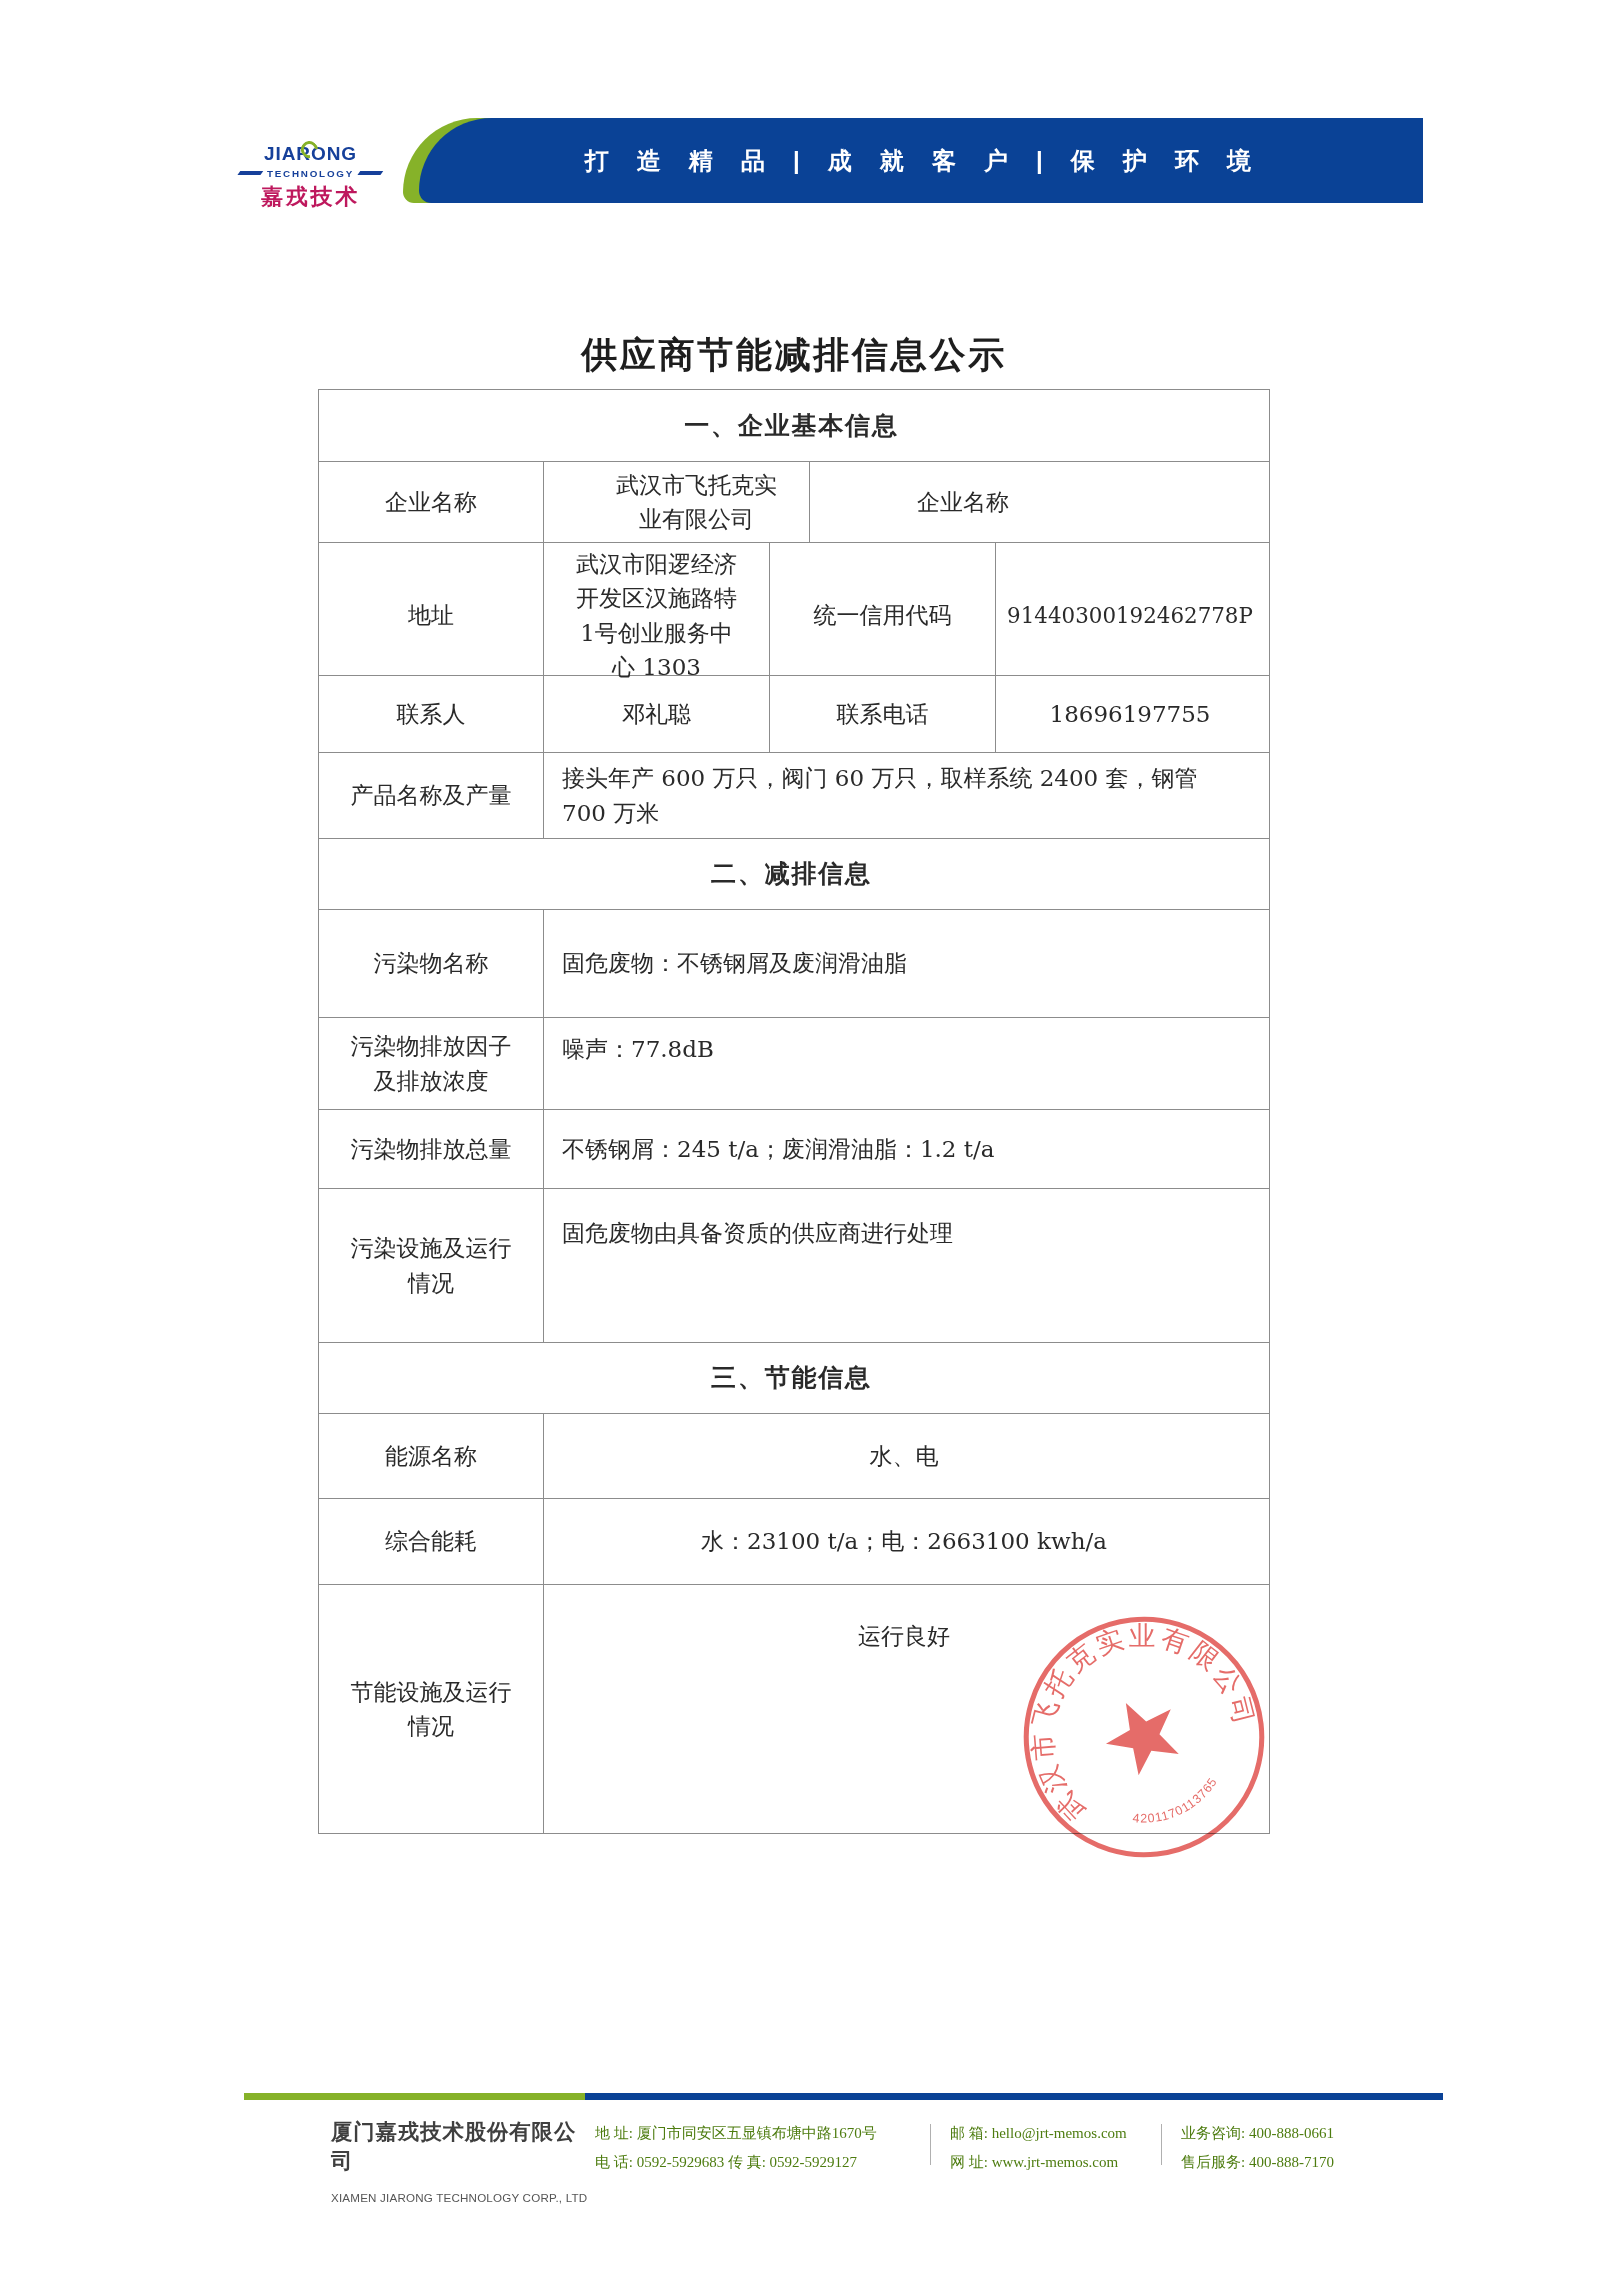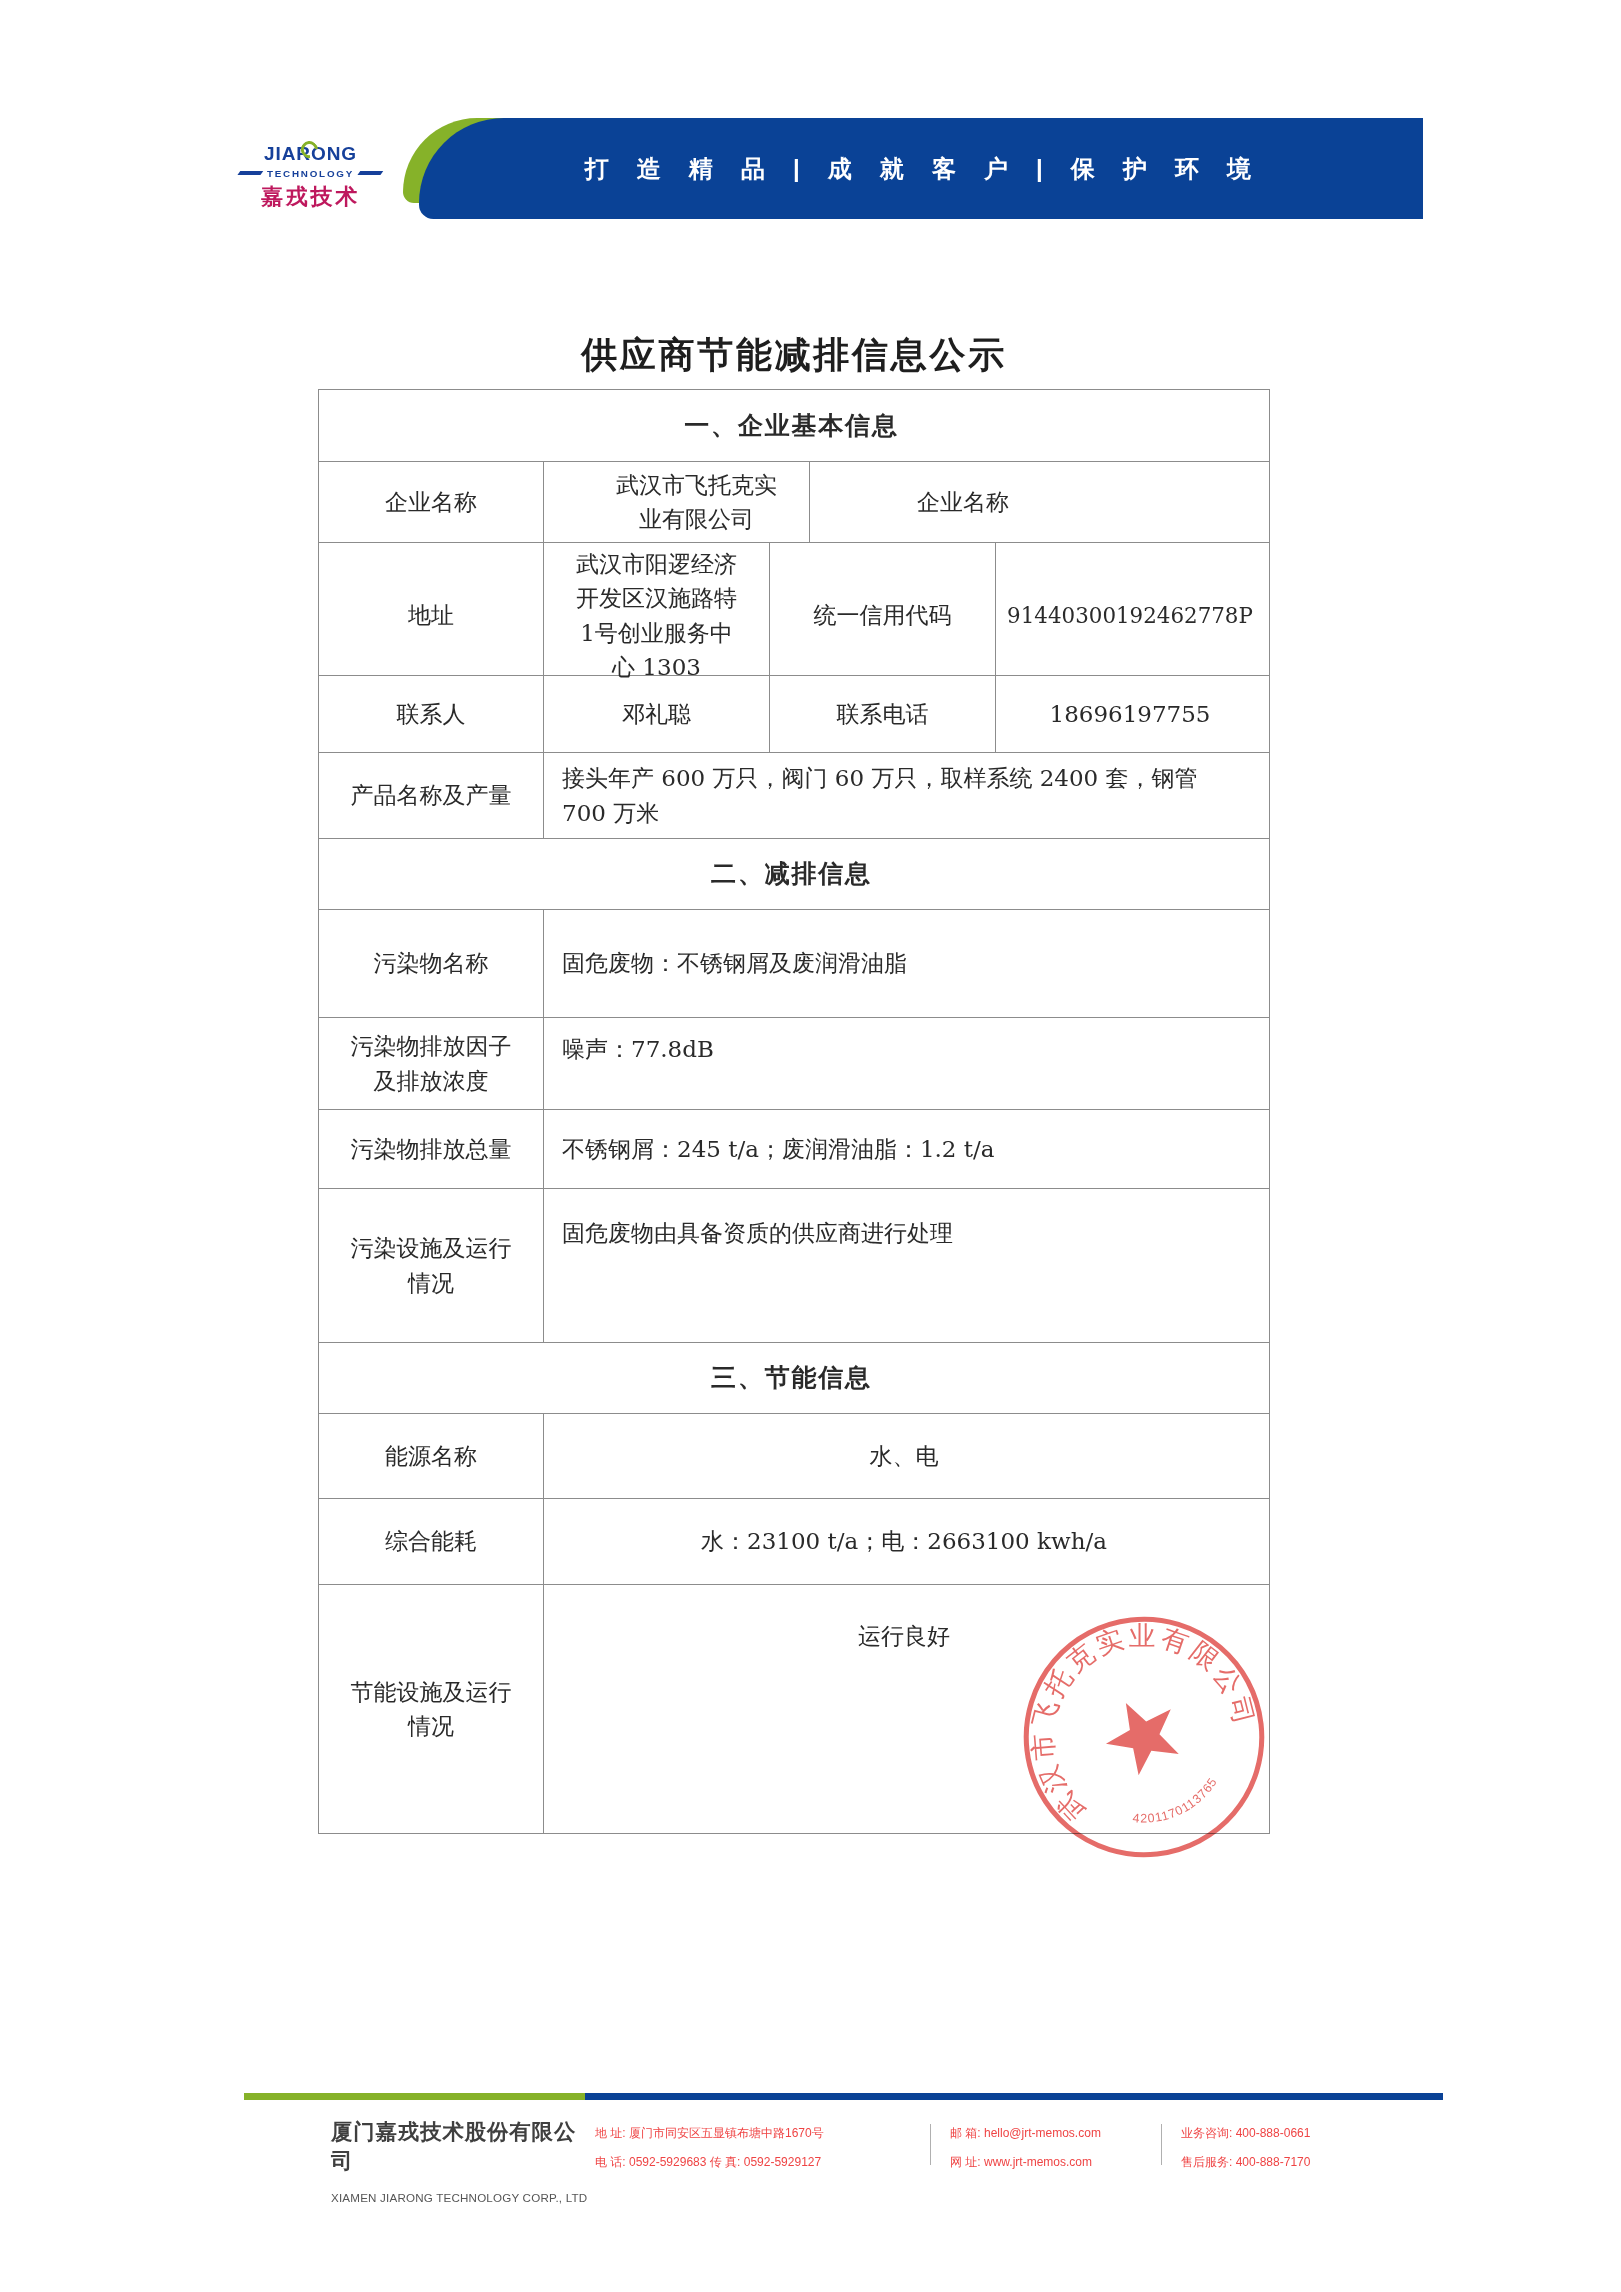--- a/index.html
+++ b/index.html
@@ -13,21 +13,21 @@
              color:#16409a;line-height:1;display:inline-block;}
   .logo-o-swirl{position:absolute;right:39px;top:-2.7px;width:10.7px;height:10.7px;border-radius:50%;
                 border:3.6px solid #86b229;border-right-color:transparent;transform:rotate(40deg);}
   .logo-subrow{display:flex;align-items:center;justify-content:center;gap:5.3px;margin-top:4.5px;}
   .logo-bar{height:3.6px;width:30px;background:#16409a;transform:skewX(-35deg);}
   .logo-sub{font-size:9.8px;font-weight:700;letter-spacing:1.8px;color:#16409a;}
   .logo-cn{margin-top:3.6px;font-size:22px;font-weight:700;color:#be185d;letter-spacing:2.7px;}
 
   .banner-green{position:absolute;left:403px;top:118px;width:116px;height:85px;background:#86b229;
                 border-radius:85px 0 0 12.5px;}
-  .banner-blue{position:absolute;left:419px;top:118px;width:1004px;height:101px;background:#0a4296;
+  .banner-blue{position:absolute;left:419px;top:118px;width:1004px;height:85px;background:#0a4296;
                border-radius:85px 0 0 14.3px;display:flex;align-items:center;justify-content:center;}
   .banner-text{color:#ffffff;font-family:"Liberation Sans",sans-serif;font-size:24px;font-weight:700;
                letter-spacing:6.2px;word-spacing:9px;}
 
   
   .doc-title{position:absolute;left:318px;top:331px;width:952px;text-align:center;
              font-size:36px;font-weight:700;letter-spacing:2.7px;color:#1e1e1e;}
 
   
   .info-table{position:absolute;left:318px;top:389px;width:952px;border:1.8px solid #8c8c8c;
@@ -53,22 +53,22 @@
   .stamp{position:absolute;left:1006px;top:1599px;width:276px;height:276px;
          transform:rotate(-28deg);opacity:0.86;mix-blend-mode:multiply;}
 
   
   .rule-green{position:absolute;left:244px;top:2093px;width:341px;height:7.1px;background:#86b229;}
   .rule-blue{position:absolute;left:585px;top:2093px;width:858px;height:7.1px;background:#0a4296;}
   .f-company{position:absolute;left:331px;top:2117px;width:258px;
              font-family:"Liberation Sans",sans-serif;color:#3f3f3f;}
   .f-company-cn{font-size:21.4px;font-weight:700;letter-spacing:0.9px;}
   .f-company-en{font-size:11.6px;color:#555;margin-top:16px;letter-spacing:0.2px;}
-  .f-col{position:absolute;top:2119px;font-family:Liberation Sans, sans-serif;
-         font-size:12px;color:#ef4444;line-height:28.5px;white-space:nowrap;}
+  .f-col{position:absolute;top:2119px;font-family:Liberation Serif, serif;
+         font-size:15px;color:#4d7c0f;line-height:28.5px;white-space:nowrap;}
   .f-col-info{left:595px;} .f-col-net{left:950px;} .f-col-svc{left:1181px;}
   .f-div{position:absolute;top:2124px;height:41px;border-left:1.8px solid #b0b0b0;}
   .f-div1{left:930px;} .f-div2{left:1161px;}
 </style>
 </head>
 <body>
 
 <div class="page">
 
   <div class="logo">

